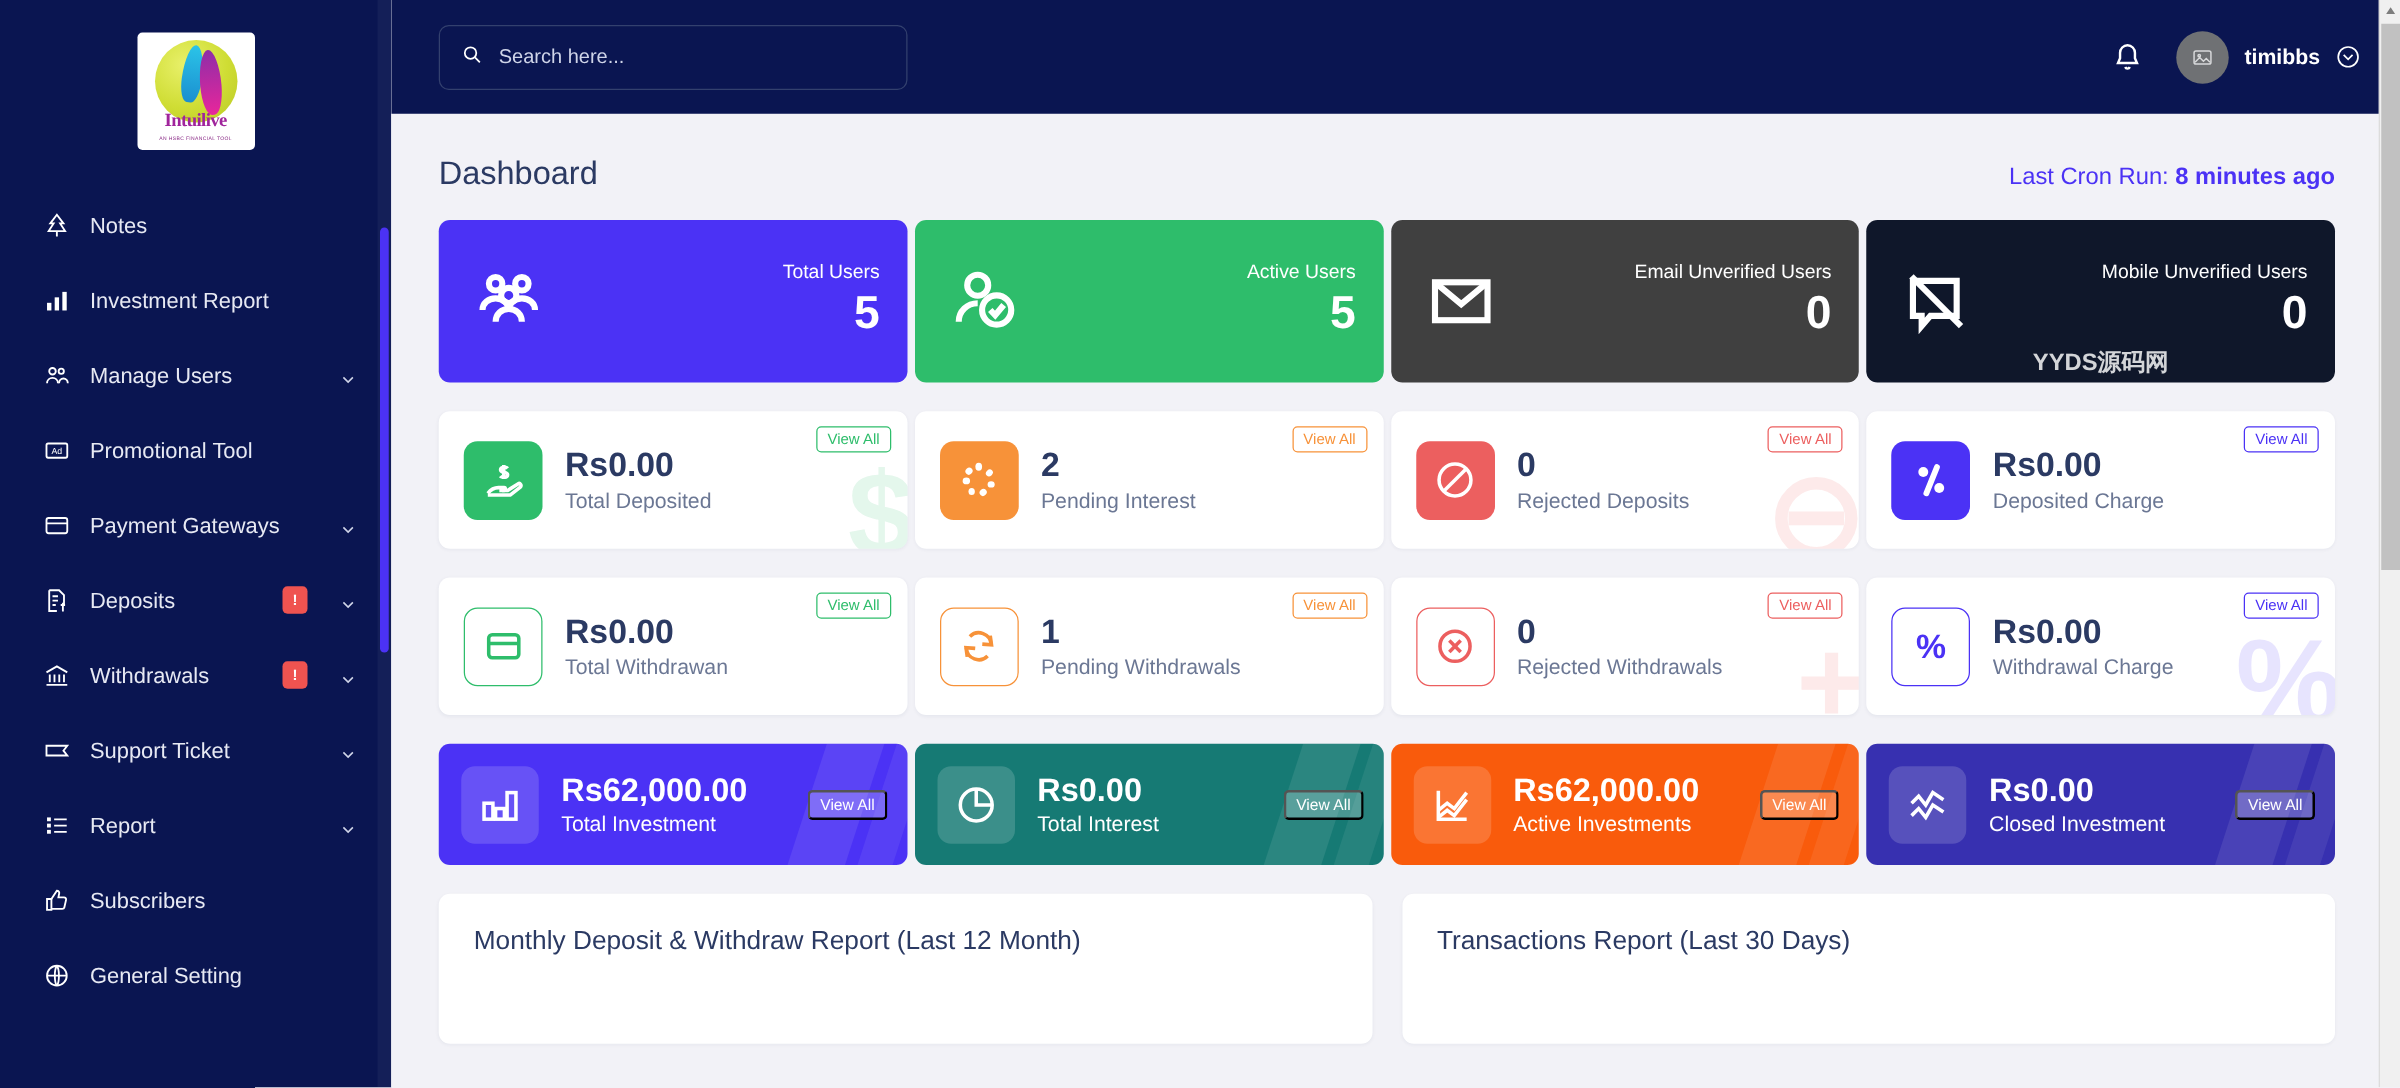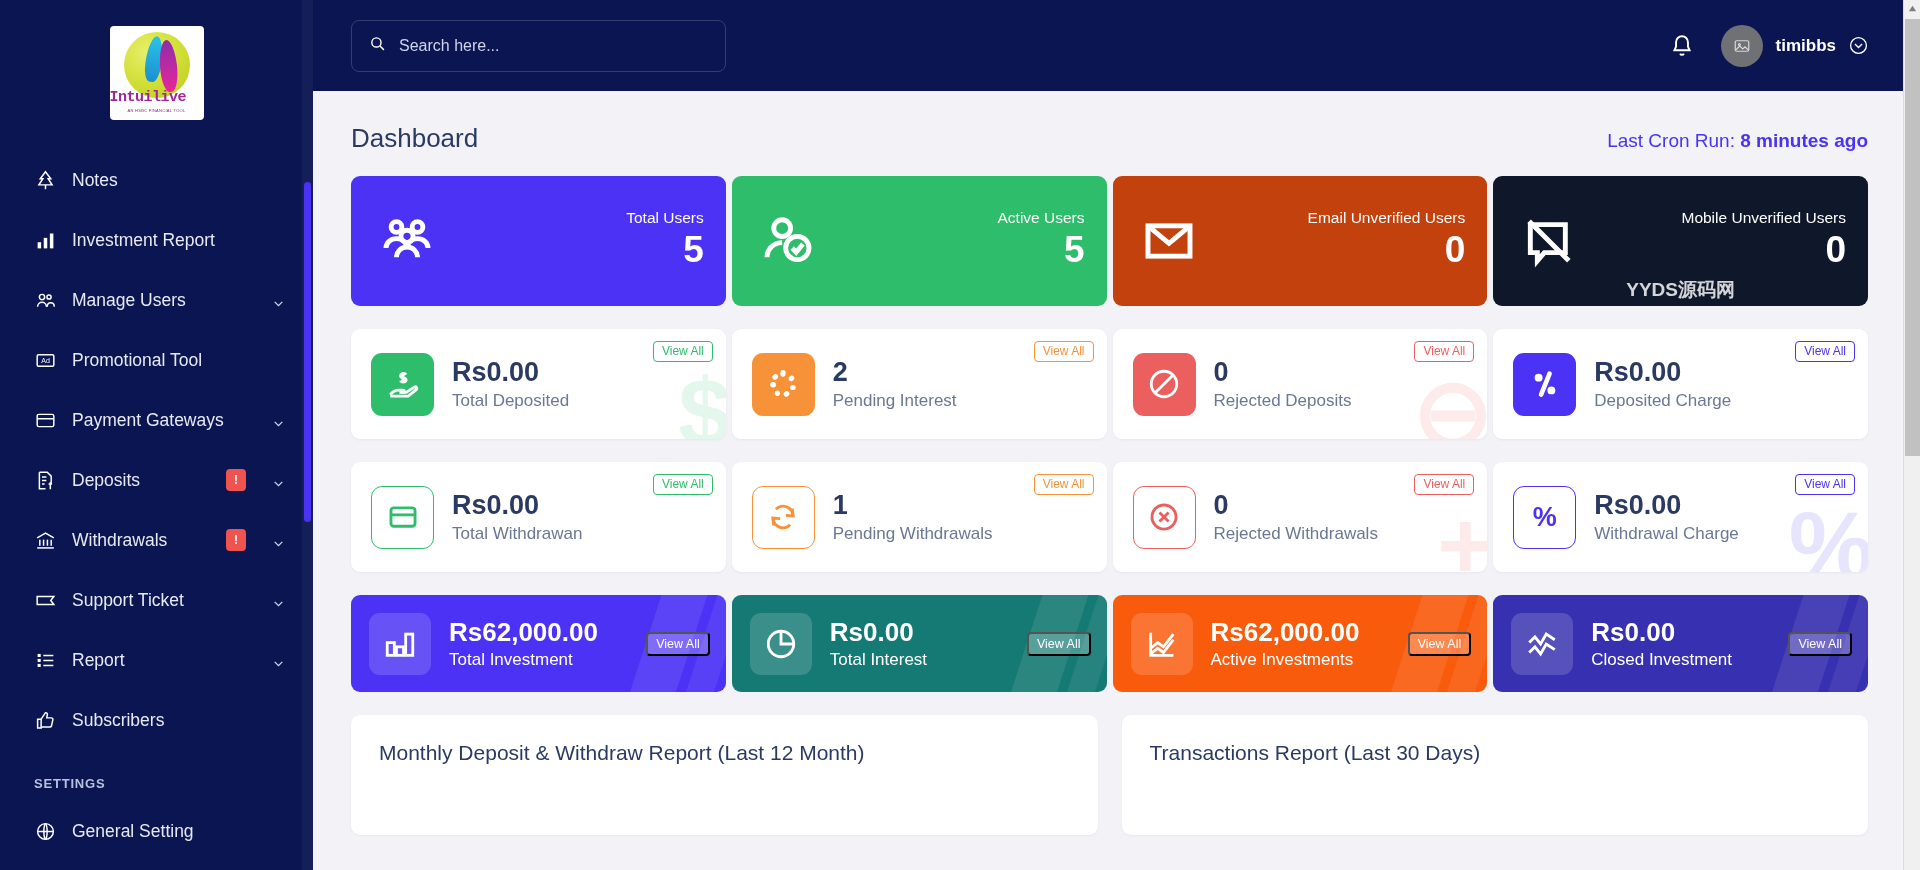--- a/index.html
+++ b/index.html
@@ -33,22 +33,22 @@
     border-radius: 50% 50% 40% 40% / 60% 60% 40% 40%;
     transform: rotate(8deg);
   }
   .logo-swoosh-b {
     position:absolute; top:14px; left:50px; width: 17px; height: 52px;
     background: linear-gradient(180deg,#8e2ea8,#e8269b);
     border-radius: 50% 50% 45% 45% / 55% 55% 45% 45%;
     transform: rotate(-5deg);
   }
   .logo-text {
-    position:absolute; bottom: 14px; left:0; right:0; text-align:left;
-    font-family: Liberation Mono, monospace;
+    position:absolute; bottom: 14px; left:0; right:0; text-align:center;
+    font-family: Liberation Serif, serif;
     font-weight: bold; font-size: 15px; letter-spacing: -0.5px;
     color:#a0249c;
   }
   .logo-sub {
     position:absolute; bottom: 7px; left:0; right:0; text-align:center;
     font-size: 4px; color:#8a2a86; letter-spacing:0.3px;
   }
 
   .nav { padding: 0; }
   .nav-item {
@@ -78,21 +78,21 @@
   .side-track {
     position:absolute; right: 0px; top: 0; width: 11px; height: 870px;
     background: rgba(255,255,255,.045);
   }
 
   
   .main { flex: 1 1 auto; height: 870px; position: relative; background: #f2f2f7; overflow: hidden; }
 
   .topbar {
     height: 91px; background: #0a1551;
-    display: flex; align-items: center; padding: 0 52px 0 38px;
+    display: flex; align-items: center; padding: 0 32px 0 38px;
   }
   .search-box {
     width: 375px; height: 52px; border: 1px solid #33406e; border-radius: 8px;
     display:flex; align-items:center; gap: 13px; padding: 0 17px;
   }
   .search-box svg { width: 17px; height: 17px; stroke:#ffffff; fill:none; stroke-width:2; flex:0 0 17px;}
   .search-input {
     background: transparent; border: none; outline: none; flex: 1 1 auto;
     color: #ffffff; font-size: 16px; font-family: "Liberation Sans", sans-serif;
   }
@@ -355,21 +355,20 @@
       <div class="nav-item">
         <span class="nav-ico">
             <svg viewBox="0 0 24 24">
               <path d="M7 10.5v10h-4v-10z"></path>
               <path d="M7 10.5 12 3c1.6 0 2.4 1.1 2.1 2.6l-.7 3.4h5.1c1.3 0 2.2 1.1 1.9 2.3l-1.6 7c-.2.9-1 1.2-1.9 1.2H7"></path>
             </svg>
           </span>
         <span class="nav-label">Subscribers</span>
       </div>
 
-      <div class="nav-section">SETTINGS</div>
 
       <div class="nav-item">
         <span class="nav-ico">
             <svg viewBox="0 0 24 24">
               <circle cx="12" cy="12" r="9"></circle>
               <path d="M12 3c2.5 3 2.5 15 0 18"></path>
               <path d="M12 3c-2.5 3-2.5 15 0 18"></path>
               <line x1="3" y1="12" x2="21" y2="12"></line>
             </svg>
           </span>
@@ -448,21 +447,21 @@
                 <circle cx="16" cy="15" r="5"></circle>
                 <polyline points="13.8,15 15.5,16.8 18.4,13.3"></polyline>
               </svg>
             </span>
           <div class="txt">
             <div class="lbl">Active Users</div>
             <div class="num">5</div>
           </div>
         </div>
 
-        <div class="c1" style="background:#c2410c">
+        <div class="c1" style="background:#404040">
           <span class="ico">
               <svg viewBox="0 0 24 24">
                 <rect x="3" y="5.5" width="18" height="13"></rect>
                 <polyline points="3,5.5 12,13 21,5.5"></polyline>
               </svg>
             </span>
           <div class="txt">
             <div class="lbl">Email Unverified Users</div>
             <div class="num">0</div>
           </div>

